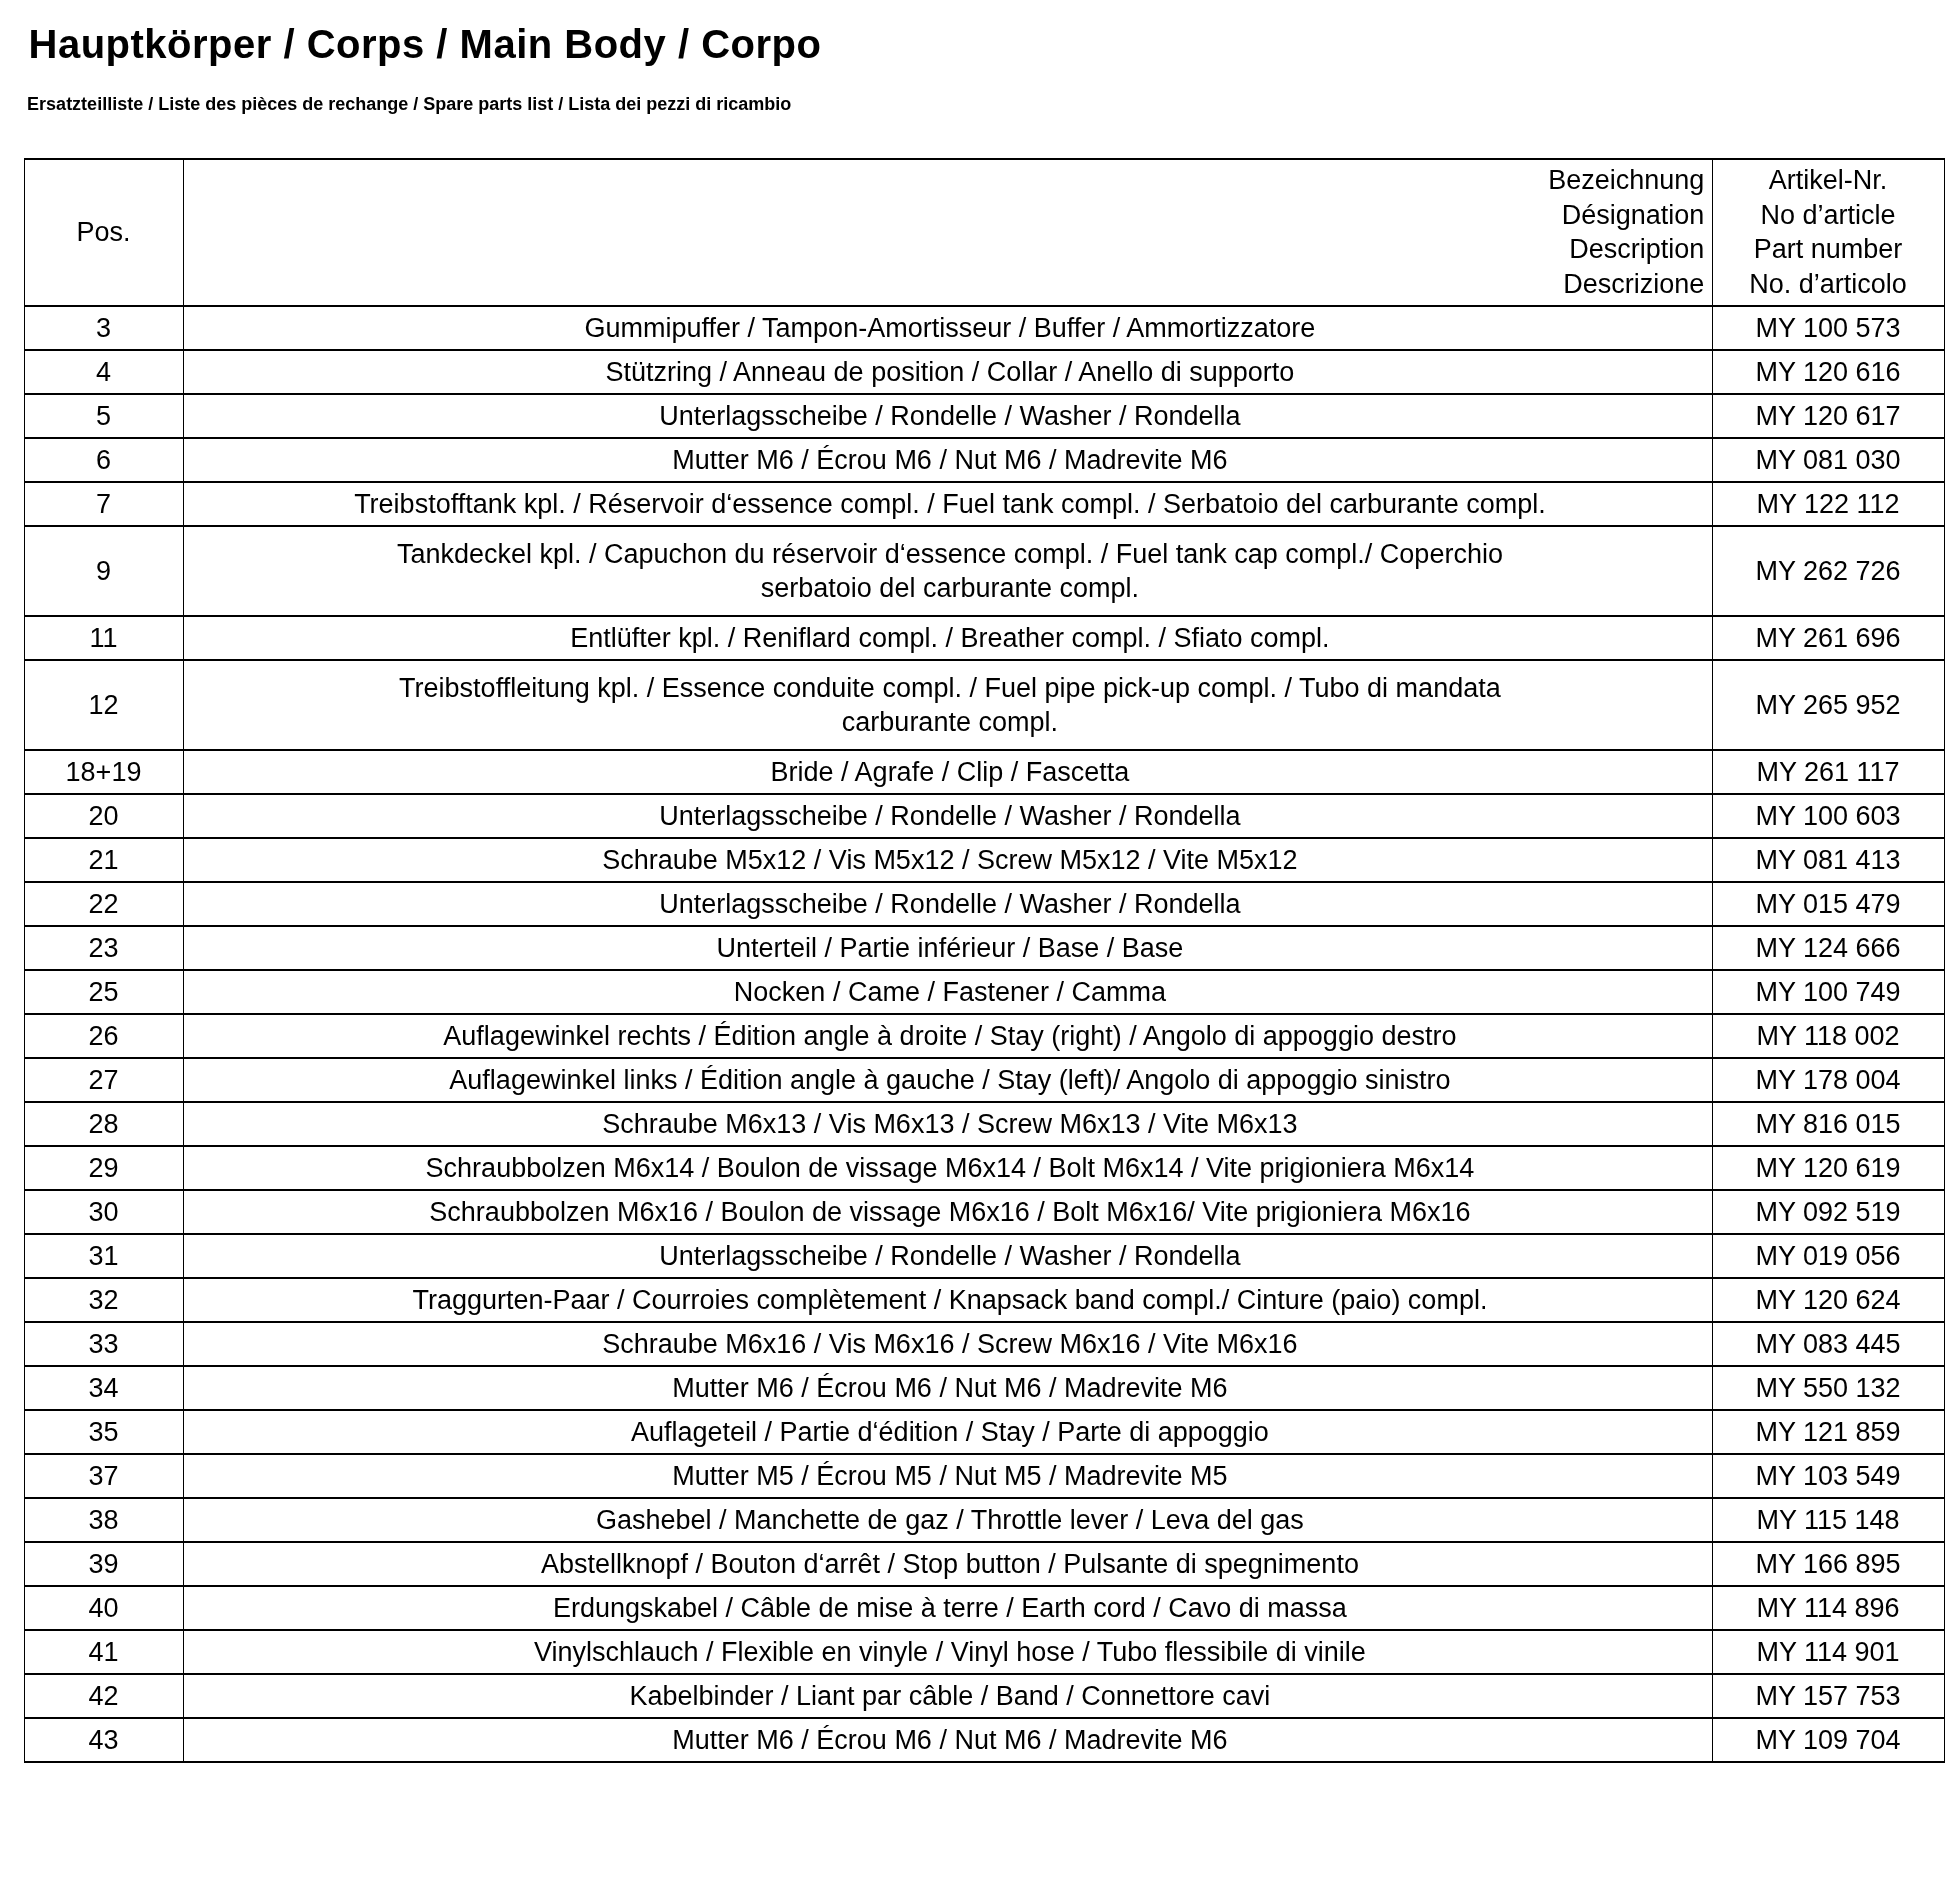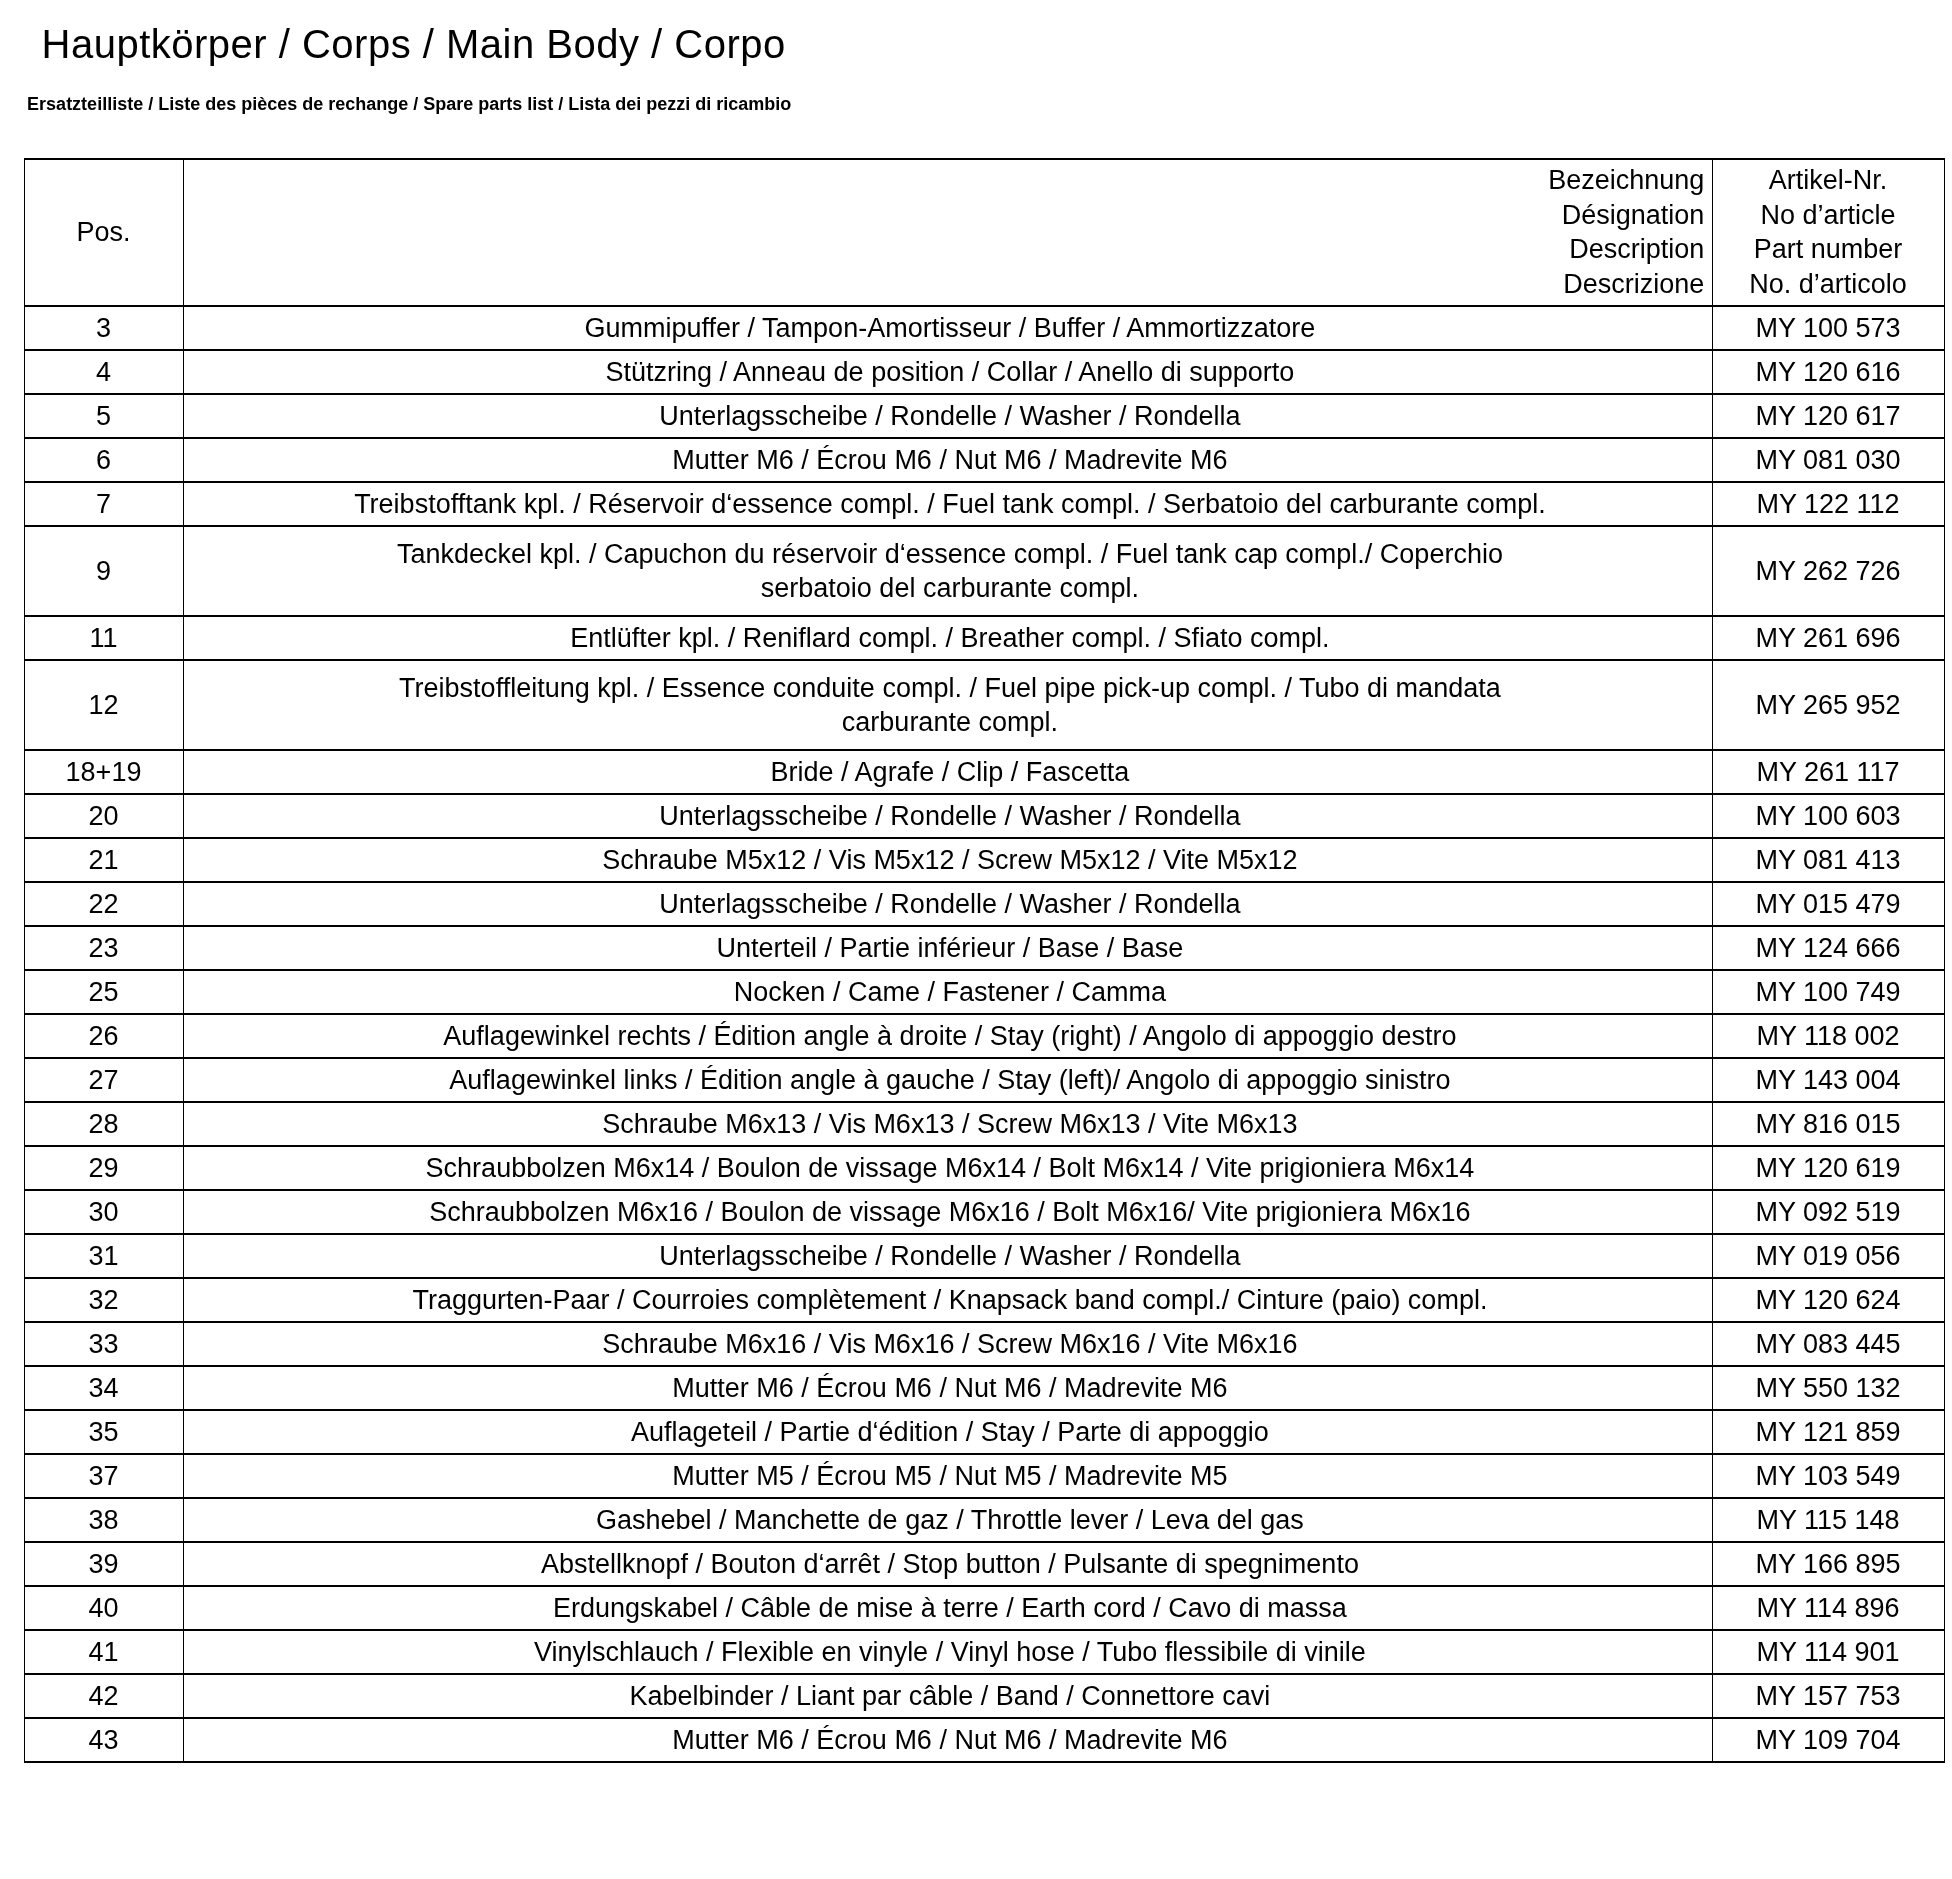--- a/index.html
+++ b/index.html
@@ -12,22 +12,22 @@
   .page {
     width: 1952px;
     height: 1880px;
     box-sizing: border-box;
     padding: 12.7px 9px 0 23.5px;
     overflow: hidden;
     background: #ffffff;
   }
   .title {
     font-size: 40px;
-    font-weight: normal;
-    margin: 9px 0 0 18px;
+    font-weight: bold;
+    margin: 9px 0 0 5px;
     letter-spacing: 0.5px;
   }
   .subtitle {
     font-size: 18px;
     font-weight: bold;
     margin: 27px 0 0 3.6px;
   }
   table.parts {
     border-collapse: collapse;
     table-layout: fixed;
@@ -181,21 +181,21 @@
           <td class="part">MY 100 749</td>
         </tr>
         <tr class="single">
           <td class="pos">26</td>
           <td class="desc">Auflagewinkel rechts / Édition angle à droite / Stay (right) / Angolo di appoggio destro</td>
           <td class="part">MY 118 002</td>
         </tr>
         <tr class="single">
           <td class="pos">27</td>
           <td class="desc">Auflagewinkel links / Édition angle à gauche / Stay (left)/ Angolo di appoggio sinistro</td>
-          <td class="part">MY 143 004</td>
+          <td class="part">MY 178 004</td>
         </tr>
         <tr class="single">
           <td class="pos">28</td>
           <td class="desc">Schraube M6x13 / Vis M6x13 / Screw M6x13 / Vite M6x13</td>
           <td class="part">MY 816 015</td>
         </tr>
         <tr class="single">
           <td class="pos">29</td>
           <td class="desc">Schraubbolzen M6x14 / Boulon de vissage M6x14 / Bolt M6x14 / Vite prigioniera M6x14</td>
           <td class="part">MY 120 619</td>

